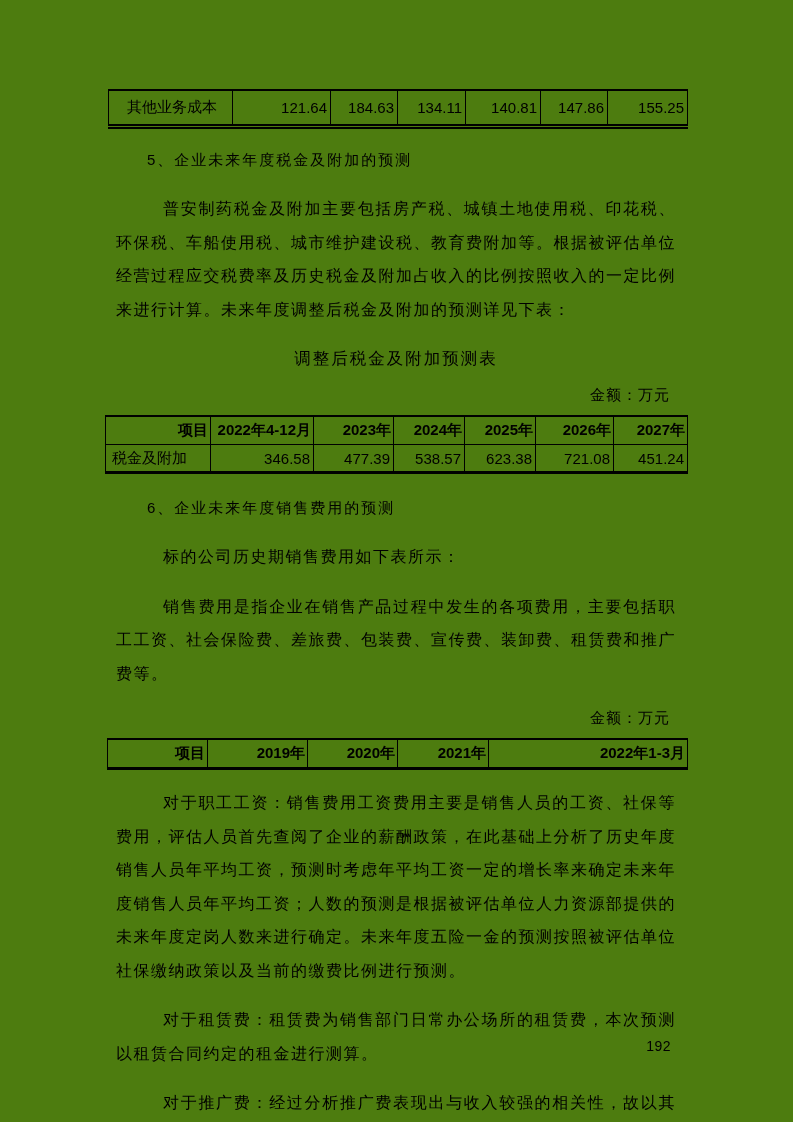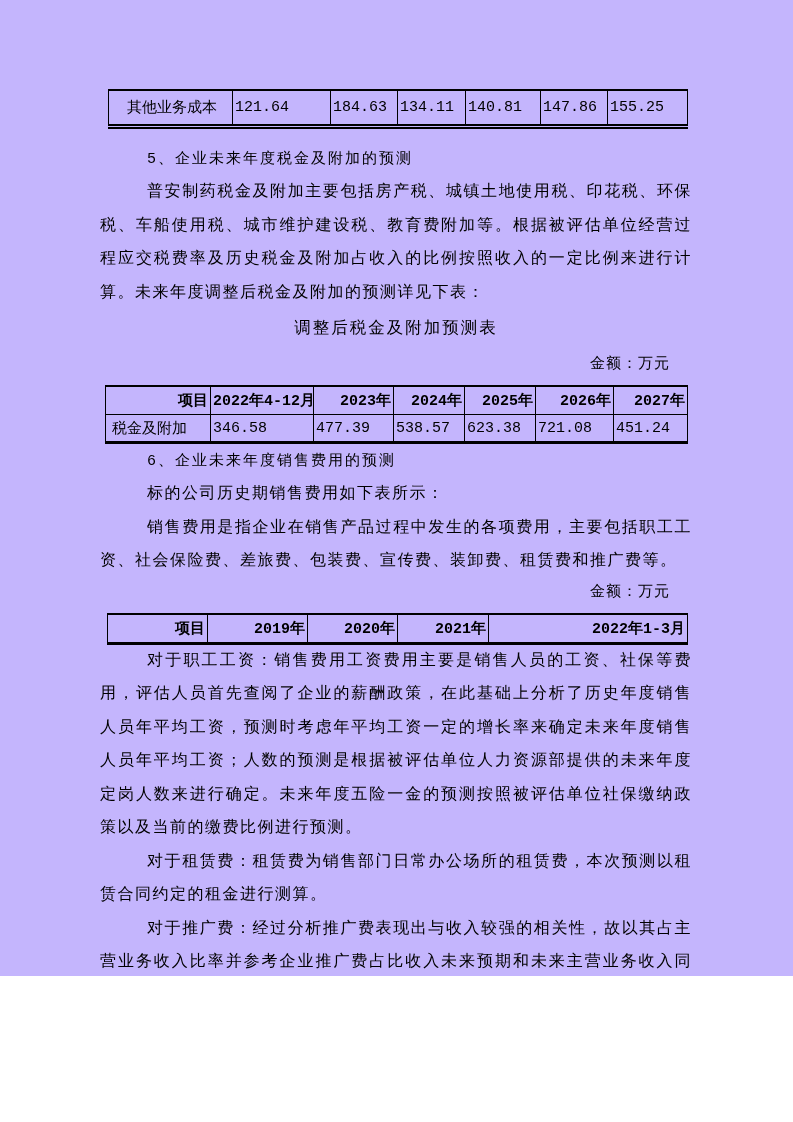--- a/index.html
+++ b/index.html
@@ -1,27 +1,27 @@
 <!DOCTYPE html>
 <html><head>
 <meta charset="utf-8">
 <style>
   html,body { margin:0; padding:0; background:#ffffff; }
   .page {
     position:relative;
-    width:793px; height:976px;
-    background:#c4b5fd;
+    width:793px; height:1122px;
+    background:#4d7c0f;
     color:#000;
-    font-family:Liberation Mono, monospace;
+    font-family:Liberation Sans, sans-serif;
     overflow:hidden;
   }
   .content { position:absolute; left:100px; top:0; width:592px; }
 
   p.bodytext {
-    margin:0;
+    margin:16px;
     font-size:16px;
     line-height:33.5px;
     letter-spacing:1.5px;
     text-align:justify;
     text-indent:47px;
   }
   .heading {
     margin:0;
     font-size:15px;
     line-height:33px;
@@ -46,42 +46,42 @@
     padding-right:14px;
   }
 
   table.tbl {
     border-collapse:collapse;
     table-layout:fixed;
     font-size:15px;
   }
   .tbl td, .tbl th { border:1px solid #000; overflow:hidden; white-space:nowrap; }
   .tbl th { font-weight:bold; text-align:right; padding:3px 2px; font-size:15px; }
-  .tbl td.num { padding:3px 3px 3px 2px; }
+  .tbl td.num { text-align:right; padding:3px 3px 3px 2px; }
   .tbl td.lbl { text-align:left; }
 
   
   #tbl-cost { width:579px; margin:89px 0 0 8px; border-top:2px solid #000; border-bottom:5px double #000; }
   #tbl-cost td { height:27px; }
   #tbl-cost td.lbl { padding-left:18px; }
 
   
   #tbl-tax { width:582px; margin:2px 0 0 5px; border-top:2.5px solid #000; border-bottom:3px solid #000; }
   #tbl-tax th { height:21px; }
   #tbl-tax td { height:20px; }
   #tbl-tax td.lbl { padding-left:6px; }
 
   
   #tbl-sell { width:580px; margin:2px 0 0 7px; border-top:2.5px solid #000; border-bottom:3px solid #000; }
   #tbl-sell th { height:21px; }
   #tbl-sell td { height:20px; }
   #tbl-sell td.lbl { padding-left:12px; }
 
   .mt-h5 { margin-top:14px; }
-  .mt-h6 { margin-top:1px; }
+  .mt-h6 { margin-top:17px; }
   .mt-cap { margin-top:2px; }
   .mt-unit2 { margin-top:2px; }
   .mt-p4 { margin-top:2px; }
 
   .page-number {
     position:absolute;
     top:1038px; right:122px;
     font-size:14px;
     letter-spacing:0.5px;
   }

